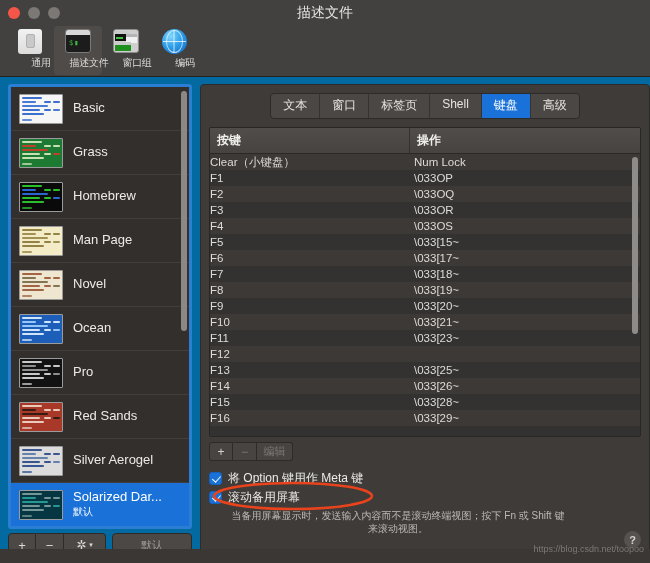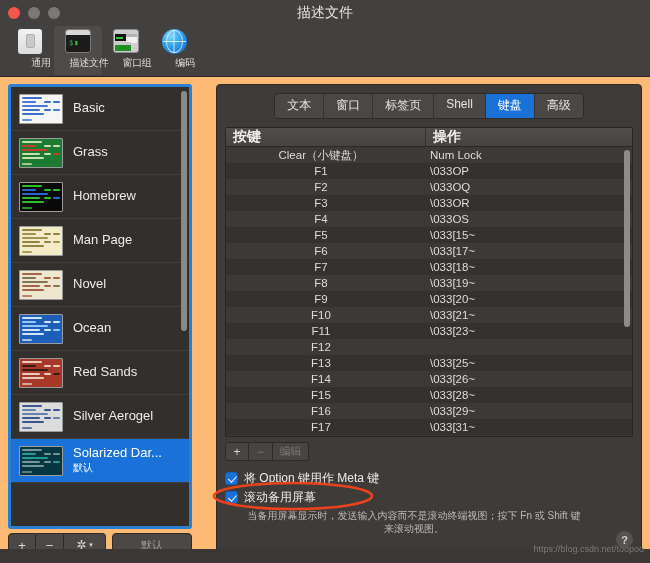--- a/index.html
+++ b/index.html
@@ -131,23 +131,23 @@
     height: 1px; background: rgba(255,255,255,.75);
   }
   .ic-enc-ring {
     position: absolute; left: 4px; top: 1px; right: 4px; bottom: 1px;
     border: 1px solid rgba(255,255,255,.65); border-radius: 50%;
   }
 
   
   .body {
     flex: 1; display: flex;
-    background: #fdba74;
-    padding: 7px 8px 6px 8px;
-    gap: 24px;
+    background: #0369a1;
+    padding: 7px 0 6px 8px;
+    gap: 8px;
     position: relative;
   }
 
   
   .sidebar-wrap {
     width: 184px; flex: none;
     display: flex; flex-direction: column;
   }
   .plist {
     flex: 1;
@@ -250,40 +250,40 @@
     flex: none;
     height: 310px;
     border: 1px solid #282624;
     border-radius: 2px;
     background: #393634;
     display: flex; flex-direction: column;
     overflow: hidden;
     position: relative;
   }
   .thead {
-    display: flex; height: 19px; flex: none;
+    display: flex; height: 26px; flex: none;
     background: linear-gradient(#504d4a, #464340);
     border-bottom: 1px solid #2b2927;
-    font-size: 14px; color: #f0eeeb; font-weight: bold;
+    font-size: 12px; color: #f0eeeb; font-weight: bold;
   }
   .th { display: flex; align-items: center; padding-left: 7px; }
   .th.k { width: 200px; border-right: 1px solid #343230; }
   .th.a { flex: 1; }
   .tbody {
     flex: 1; position: relative; overflow: hidden;
     background: #3a3734;
   }
   .trow {
     display: flex; height: 16px; align-items: center;
     font-size: 11.5px; color: #dedbd8;
   }
   .trow:nth-child(odd)  { background: #3c3936; }
   .trow:nth-child(even) { background: #343230; }
   .td-k {
-    width: 200px; text-align: center; padding-right: 10px;
+    width: 200px; text-align: left; padding-right: 10px;
     white-space: nowrap;
   }
   .td-a { flex: 1; padding-left: 4px; white-space: nowrap; }
   .tbl-sb {
     position: absolute; right: 2px; top: 3px;
     width: 6px; border-radius: 3px; background: #8e8b88;
     z-index: 5;
   }
 
   
@@ -511,20 +511,37 @@
                 <i style="left: 33px; top: 6px; width: 7px; background: rgb(223, 240, 255); opacity: 0.92;"></i>
                 <i style="left: 2px; top: 10px; width: 26px; background: rgb(159, 208, 255); opacity: 0.92;"></i>
                 <i style="left: 2px; top: 14px; width: 18px; background: rgb(223, 240, 255); opacity: 0.92;"></i>
                 <i style="left: 24px; top: 14px; width: 7px; background: rgb(223, 240, 255); opacity: 0.92;"></i>
                 <i style="left: 33px; top: 14px; width: 7px; background: rgb(159, 208, 255); opacity: 0.92;"></i>
                 <i style="left: 2px; top: 18px; width: 22px; background: rgb(223, 240, 255); opacity: 0.92;"></i>
                 <i style="left: 2px; top: 24px; width: 10px; background: rgb(223, 240, 255); opacity: 0.7;"></i>
               </div>
               <div>
                 <div class="pname">Ocean</div>
+              </div>
+            </div>
+            <div class="prow">
+              <div class="thumb" style="background: rgb(18, 18, 18);">
+                <i style="left: 2px; top: 2px; width: 20px; background: rgb(216, 216, 216); opacity: 0.92;"></i>
+                <i style="left: 2px; top: 6px; width: 14px; background: rgb(154, 154, 154); opacity: 0.92;"></i>
+                <i style="left: 24px; top: 6px; width: 7px; background: rgb(216, 216, 216); opacity: 0.92;"></i>
+                <i style="left: 33px; top: 6px; width: 7px; background: rgb(216, 216, 216); opacity: 0.92;"></i>
+                <i style="left: 2px; top: 10px; width: 26px; background: rgb(154, 154, 154); opacity: 0.92;"></i>
+                <i style="left: 2px; top: 14px; width: 18px; background: rgb(216, 216, 216); opacity: 0.92;"></i>
+                <i style="left: 24px; top: 14px; width: 7px; background: rgb(216, 216, 216); opacity: 0.92;"></i>
+                <i style="left: 33px; top: 14px; width: 7px; background: rgb(154, 154, 154); opacity: 0.92;"></i>
+                <i style="left: 2px; top: 18px; width: 22px; background: rgb(216, 216, 216); opacity: 0.92;"></i>
+                <i style="left: 2px; top: 24px; width: 10px; background: rgb(216, 216, 216); opacity: 0.7;"></i>
+              </div>
+              <div>
+                <div class="pname">Pro</div>
               </div>
             </div>
             <div class="prow">
               <div class="thumb" style="background: rgb(168, 56, 40);">
                 <i style="left: 2px; top: 2px; width: 20px; background: rgb(240, 216, 200); opacity: 0.92;"></i>
                 <i style="left: 2px; top: 6px; width: 14px; background: rgb(42, 26, 18); opacity: 0.92;"></i>
                 <i style="left: 24px; top: 6px; width: 7px; background: rgb(240, 216, 200); opacity: 0.92;"></i>
                 <i style="left: 33px; top: 6px; width: 7px; background: rgb(240, 216, 200); opacity: 0.92;"></i>
                 <i style="left: 2px; top: 10px; width: 26px; background: rgb(42, 26, 18); opacity: 0.92;"></i>
                 <i style="left: 2px; top: 14px; width: 18px; background: rgb(240, 216, 200); opacity: 0.92;"></i>
@@ -666,24 +683,20 @@
                 <div class="td-a">\033[26~</div>
               </div>
               <div class="trow">
                 <div class="td-k">F15</div>
                 <div class="td-a">\033[28~</div>
               </div>
               <div class="trow">
                 <div class="td-k">F16</div>
                 <div class="td-a">\033[29~</div>
               </div>
-              <div class="trow">
-                <div class="td-k">F17</div>
-                <div class="td-a">\033[31~</div>
-              </div>
               <div class="trow"></div>
             </div>
           <div class="tbl-sb" id="table-scrollbar" style="height: 176.7px;"></div>
         </div>
       </div>
 
       <div class="tbtns">
         <div class="tb-seg p">+</div>
         <div class="tb-seg m">−</div>
         <div class="tb-seg e">编辑</div>

